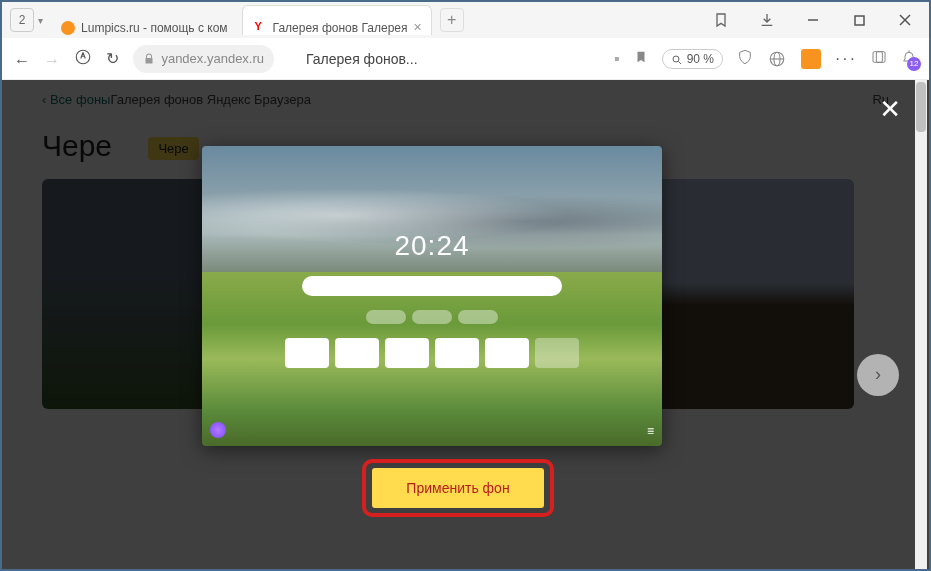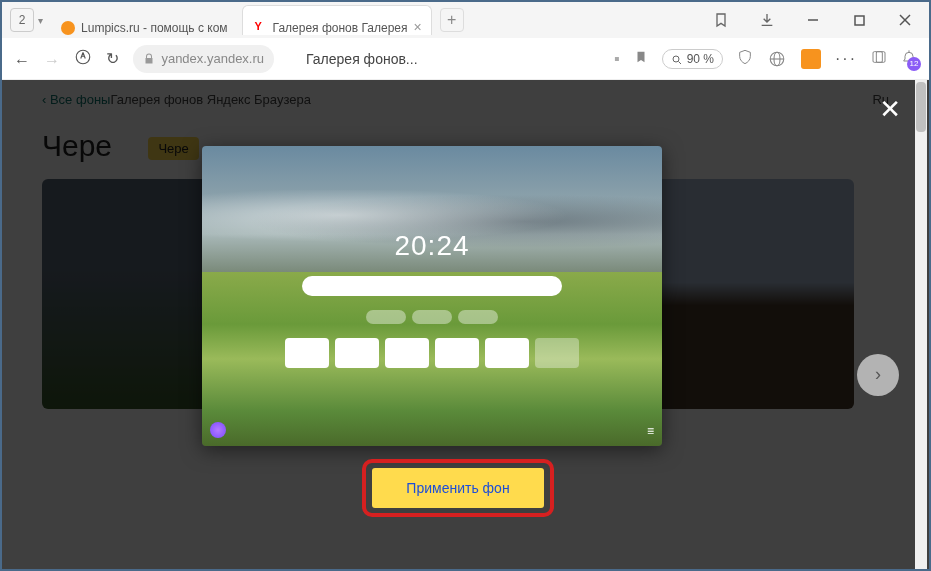--- a/index.html
+++ b/index.html
@@ -67,21 +67,21 @@
 .pv-time{color:#fff;font-size:28px;font-weight:300;letter-spacing:1px}
 .pv-search{width:260px;height:20px;background:#fff;border-radius:10px}
 .pv-pills{display:flex;gap:6px}
 .pv-pill{width:40px;height:14px;background:rgba(255,255,255,0.4);border-radius:8px}
 .pv-tiles{display:flex;gap:6px}
 .pv-tile{width:44px;height:30px;background:#fff;border-radius:4px}
 .pv-tile.dim{background:rgba(255,255,255,0.35)}
 .pv-alice{position:absolute;left:8px;bottom:8px;width:16px;height:16px;border-radius:50%;background:radial-gradient(circle,#b47aff,#7a4aff)}
 .pv-sliders{position:absolute;right:8px;bottom:8px;color:#fff;font-size:12px}
 
-.apply{position:absolute;left:370px;top:388px;width:172px;height:40px;background:#ffdb4d;border:none;border-radius:3px;font-size:14px;color:#1d4ed8;cursor:pointer}
+.apply{position:absolute;left:370px;top:388px;width:172px;height:40px;background:#ffdb4d;border:none;border-radius:3px;font-size:14px;color:#b91c1c;cursor:pointer}
 .apply-hl{position:absolute;left:360px;top:379px;width:192px;height:58px;border:4px solid #d62020;border-radius:10px;pointer-events:none}
 </style>
 </head>
 <body>
 
 <div class="win">
 
   <div class="titlebar">
     <div class="tabgroup">2</div>
     <span class="tabdown">▾</span>

